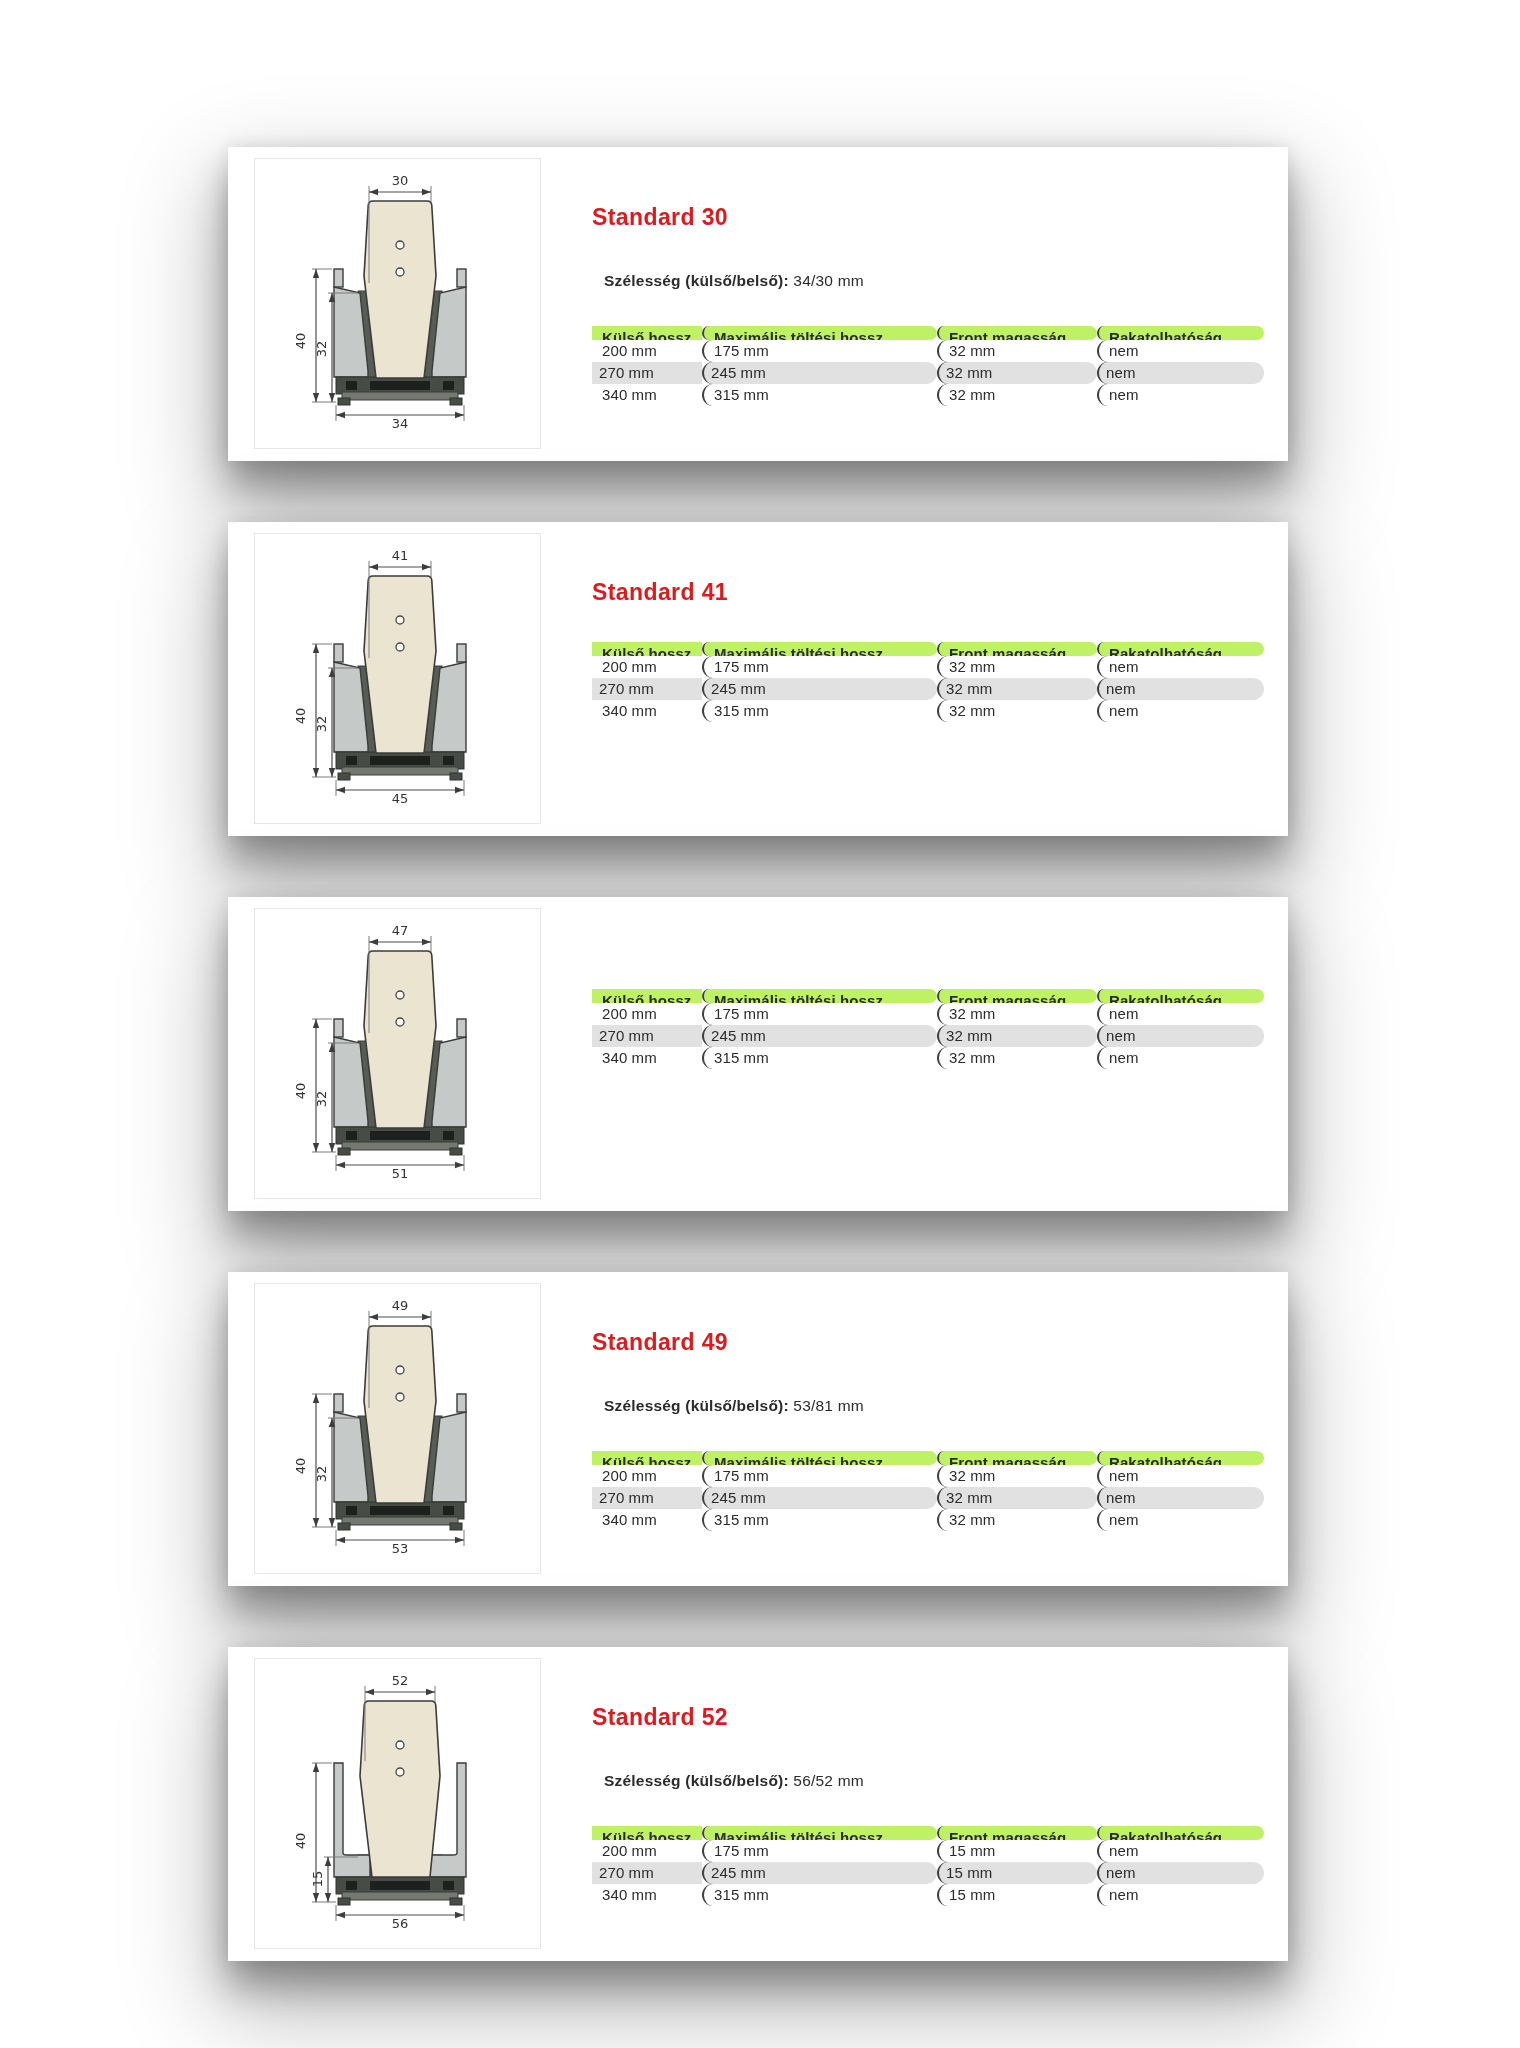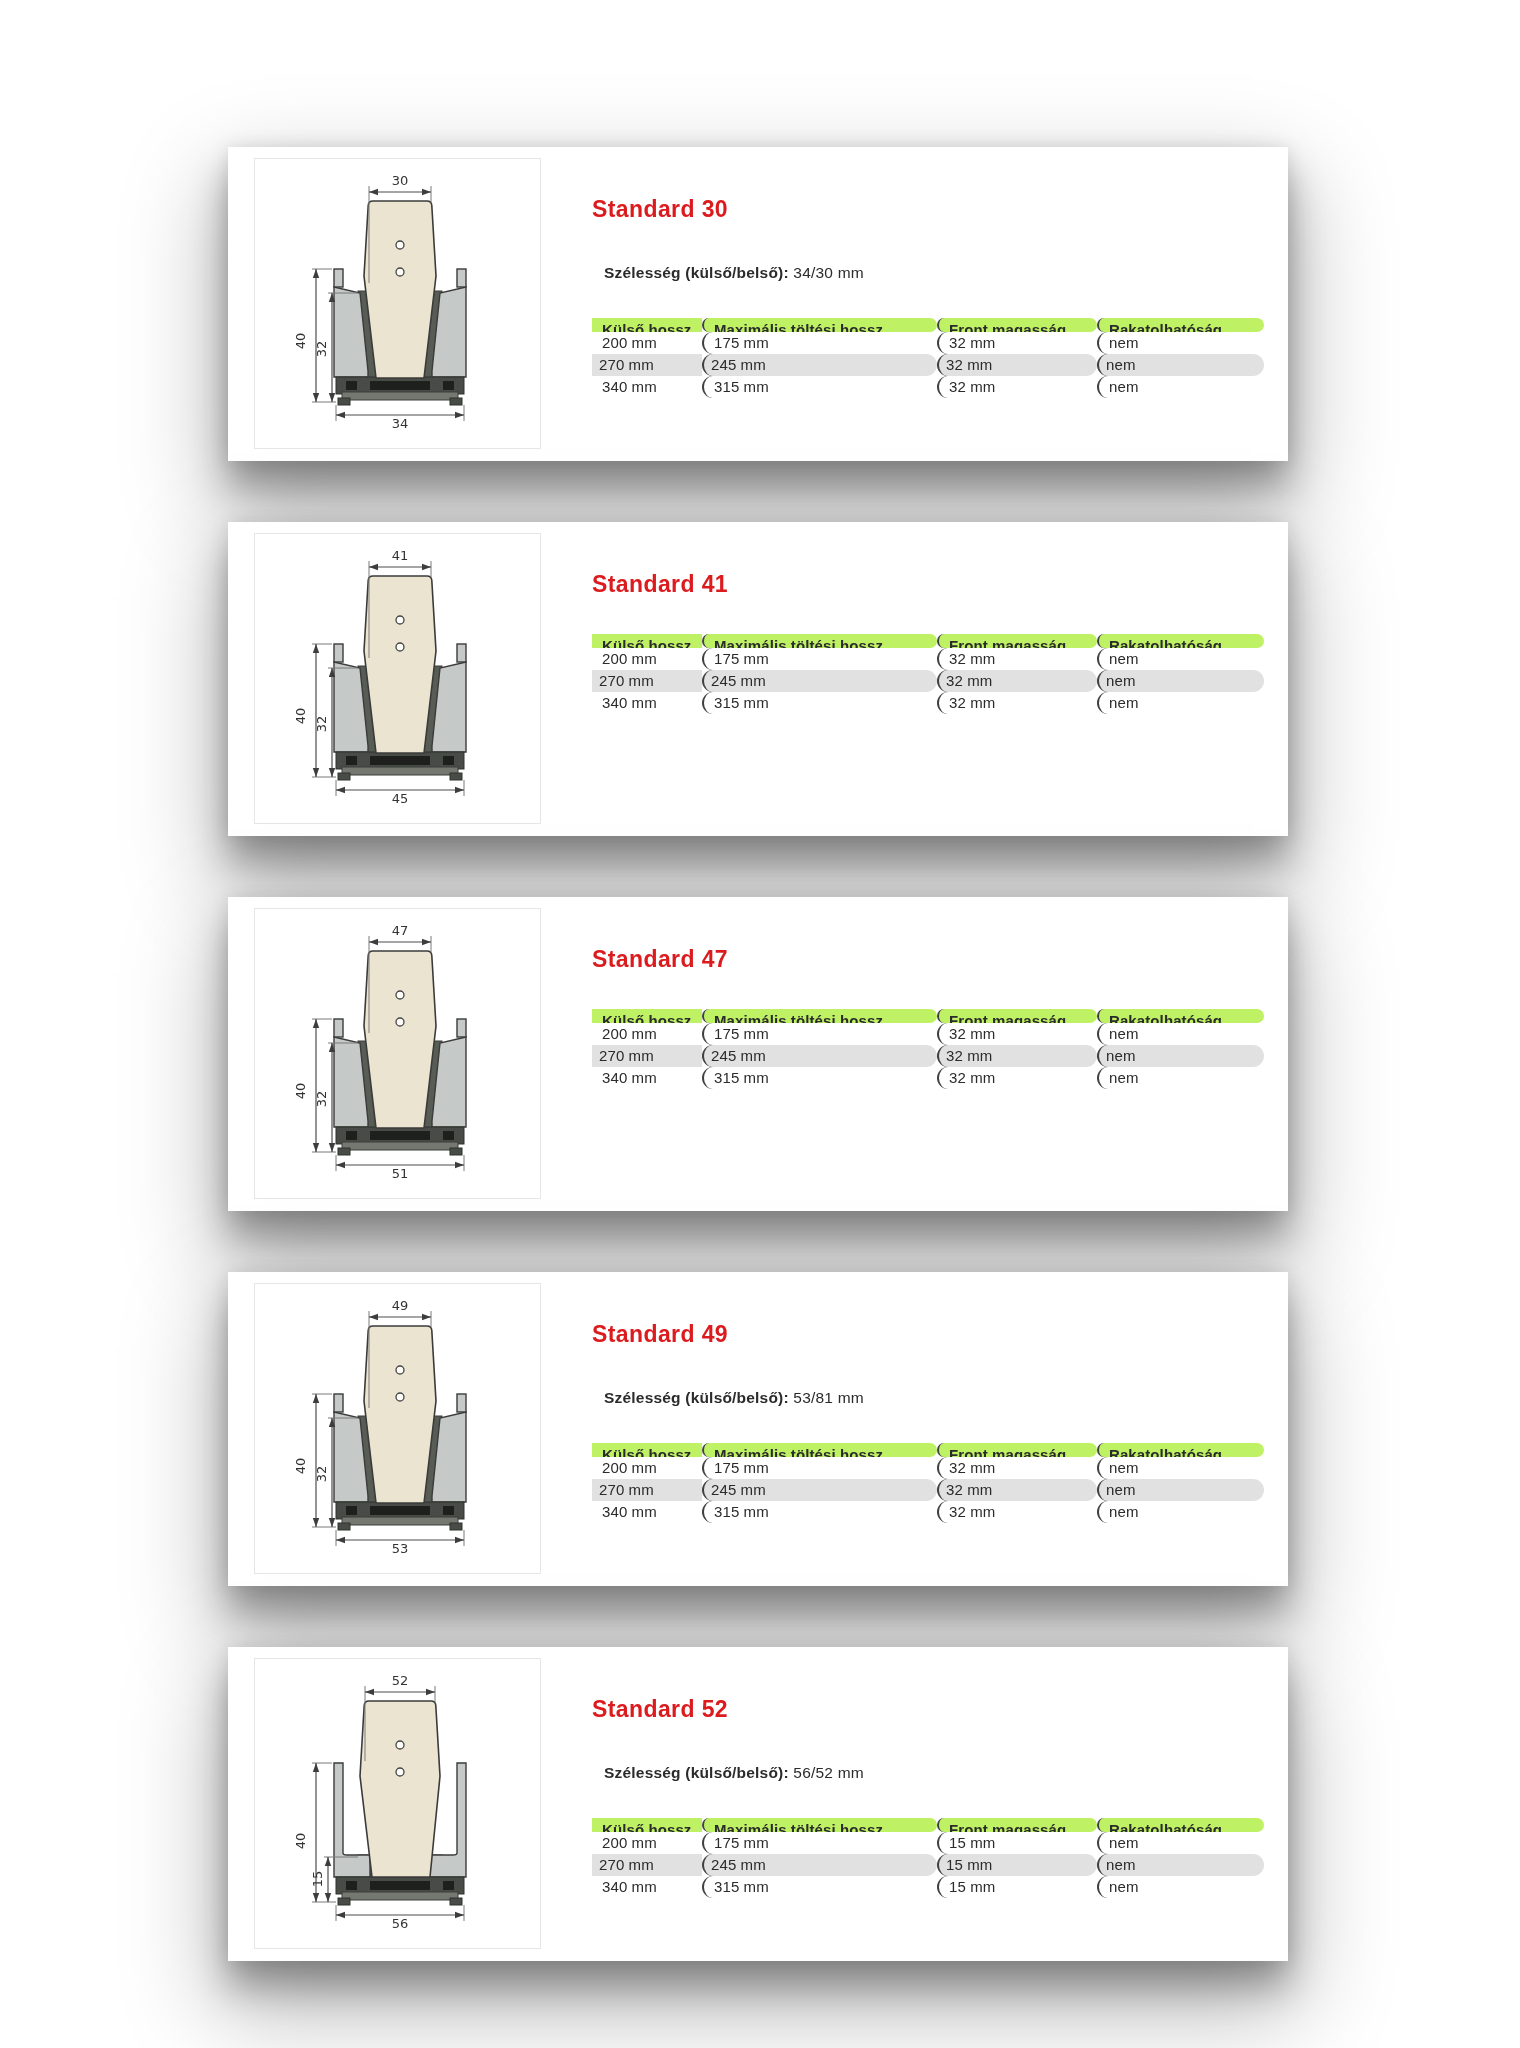--- a/index.html
+++ b/index.html
@@ -4,21 +4,21 @@
 <style>
   html,body{margin:0;padding:0;background:#ffffff;}
   body{width:1520px;height:2048px;overflow:hidden;
        font-family:"Liberation Sans","DejaVu Sans",sans-serif;color:#2b2b2b;}
   .stack{padding-top:147px;}
   .card{position:relative;width:1060px;height:314px;margin:0 0 61px 228px;background:#fff;
         box-shadow:0 26px 34px rgba(0,0,0,.30), 0 40px 90px 10px rgba(0,0,0,.28), 0 0 18px rgba(0,0,0,.10);}
   .drawing-box{position:absolute;left:26px;top:11px;width:287px;height:291px;
                border:1px solid #e6e6e6;background:#fff;box-sizing:border-box;}
   .drawing-box svg{display:block;margin:12px auto 0;}
-  .right-col{position:absolute;left:364px;top:48px;width:672px;}
+  .right-col{position:absolute;left:364px;top:56px;width:672px;}
   .card-title{margin:0;font-size:23px;font-weight:800;letter-spacing:.4px;color:#dc1b1e;line-height:28px;}
   .spec-line{margin:40px 0 0 12px;font-size:15.5px;line-height:19px;letter-spacing:.2px;}
   .spec-line b{font-weight:700;}
   .spec-table{margin-top:36px;display:grid;grid-template-columns:110px 235px 160px 167px;
               font-size:15px;letter-spacing:.1px;}
   .cell{height:22px;line-height:22px;padding-left:10px;white-space:nowrap;overflow:hidden;box-sizing:border-box;}
   .hdr{background:#bef264;font-weight:700;height:14px;line-height:23px;}
   .alt{background:#e1e1e1;padding-left:7px;}
   .vline{border-left:2px solid #404040;border-radius:11px;}
   
@@ -334,21 +334,20 @@
           <path class="ar" d="M64 244 l9 -3.2 v6.4 Z"></path>
           <path class="ar" d="M192 244 l-9 -3.2 v6.4 Z"></path>
           <text class="dim" text-anchor="middle" transform="translate(50 208) rotate(-90)">32</text>
         </g>
         <text class="dim" x="128" y="14" text-anchor="middle">47</text>
         <text class="dim" text-anchor="middle" transform="translate(33 170) rotate(-90)">40</text>
         <text class="dim" x="128" y="257" text-anchor="middle">51</text>
       </svg>
     </div>
     <div class="right-col">
-      <h2 class="card-title">Standard 47</h2>
       <div class="spec-table">
         <div class="cell hdr">Külső hossz</div>
         <div class="cell hdr vline">Maximális töltési hossz</div>
         <div class="cell hdr vline">Front magasság</div>
         <div class="cell hdr vline">Rakatolhatóság</div>
 
         <div class="cell">200 mm</div>
         <div class="cell vline">175 mm</div>
         <div class="cell vline">32 mm</div>
         <div class="cell vline">nem</div>

